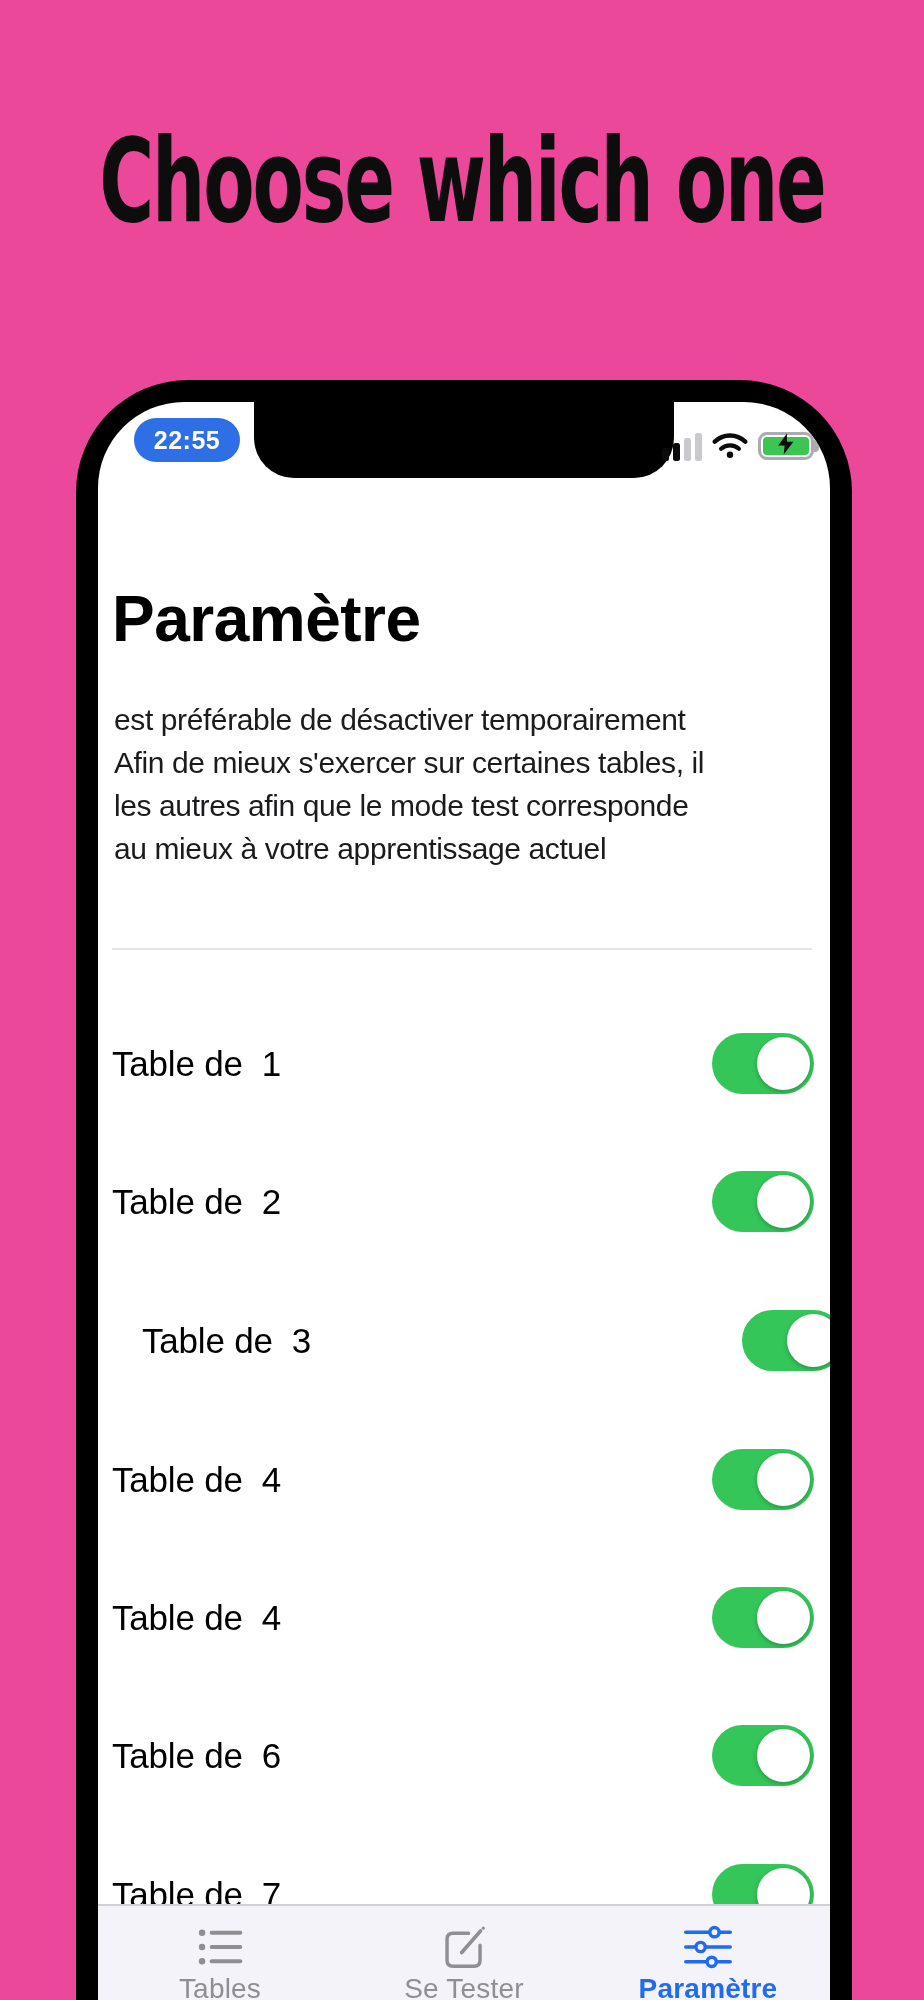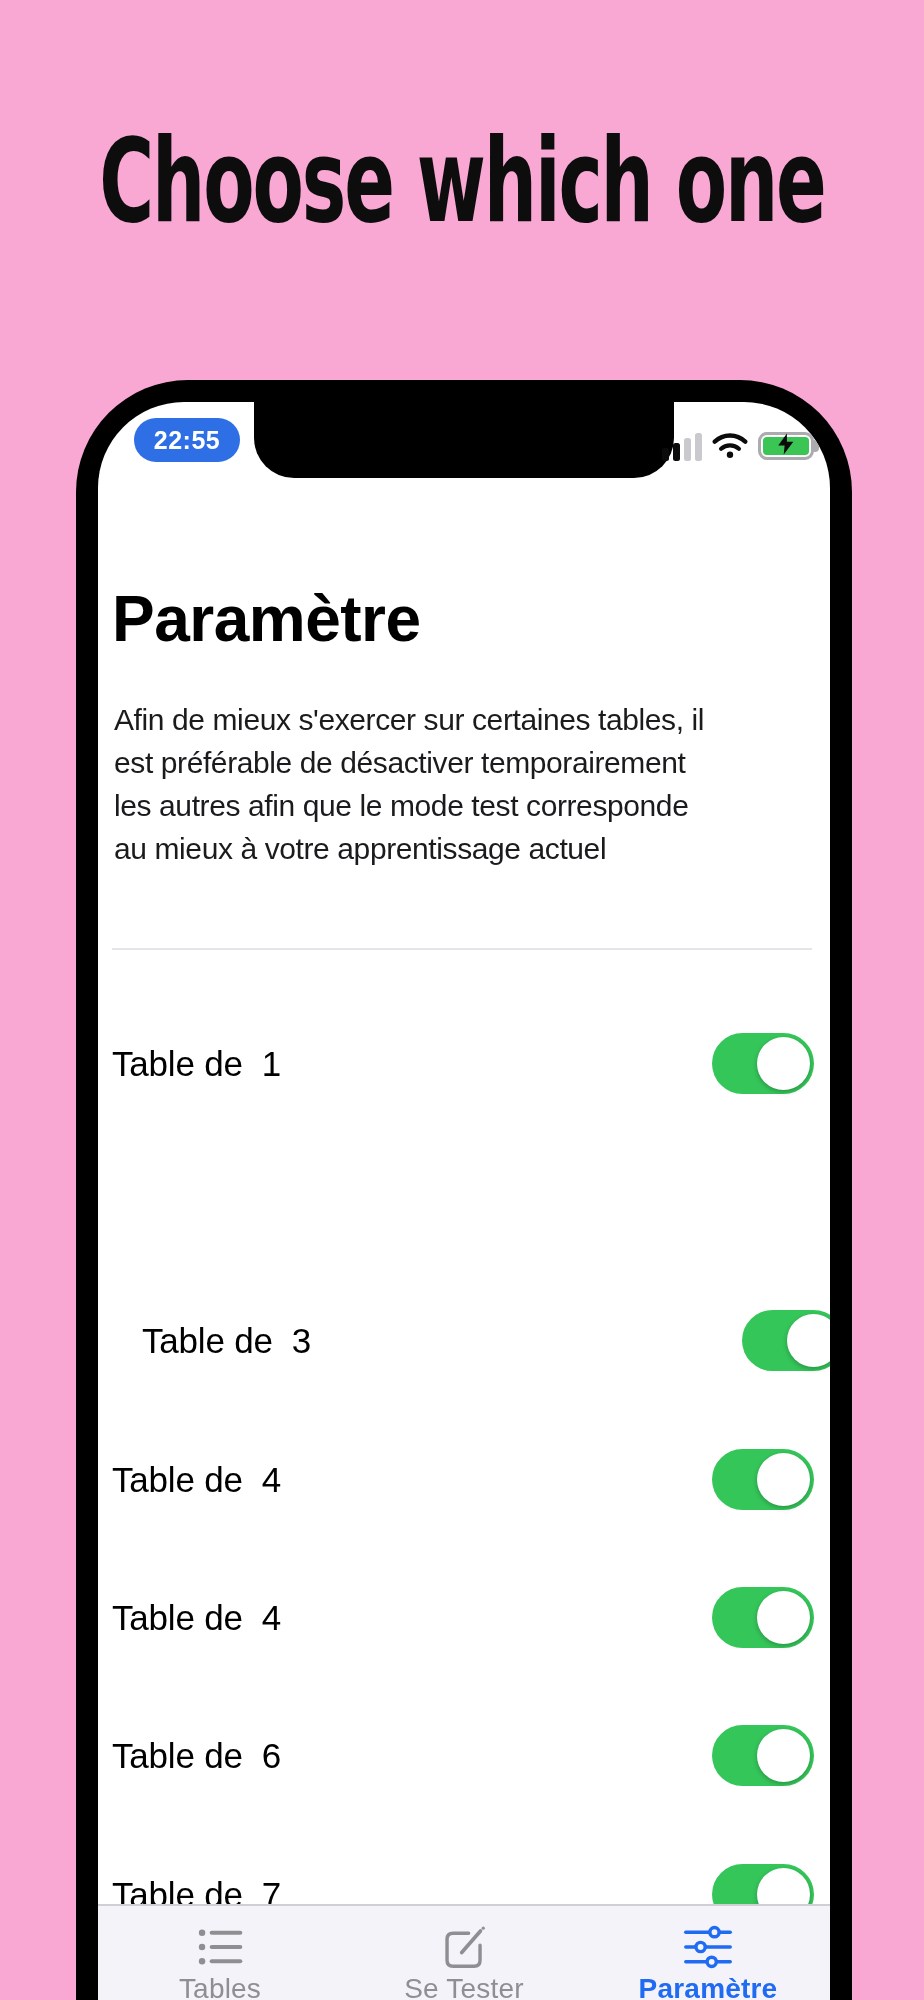--- a/index.html
+++ b/index.html
@@ -1,18 +1,18 @@
 <!DOCTYPE html>
 <html><head>
 <meta charset="utf-8">
 <style>
   html,body{margin:0;padding:0;}
   .canvas{
     position:relative; width:924px; height:2000px;
-    background:#f9a8d4; overflow:hidden;
+    background:#ec4899; overflow:hidden;
     font-family:"Liberation Sans", sans-serif;
   }
   
   .headline{
     position:absolute; top:96px; left:0; width:924px; height:170px;
     display:flex; align-items:center; justify-content:center;
     font-family:"DejaVu Sans", sans-serif;
     font-size:104px; font-weight:900; color:#0d0d0d;
     white-space:nowrap; letter-spacing:-3px;
     transform:scale(0.72,1.12);
@@ -141,30 +141,36 @@
               <polygon points="13,0.5 3.5,13.5 10.5,13.5 9.5,23.5 20,9.5 13,9.5" fill="#0b0b0b"></polygon>
             </svg>
           </span>
           <span class="nub"></span>
         </span>
       </div>
 
       <div class="page-title">Paramètre</div>
 
       <div class="description">
+        <div>est préférable de désactiver temporairement</div>
         <div>Afin de mieux s'exercer sur certaines tables, il</div>
-        <div>est préférable de désactiver temporairement</div>
         <div>les autres afin que le mode test corresponde</div>
         <div>au mieux à votre apprentissage actuel</div>
       </div>
 
       <div class="divider"></div>
 
       <div class="row r1">
         <span class="label">Table de  1</span>
+        <span class="toggle">
+            <span class="knob"></span>
+          </span>
+      </div>
+      <div class="row r2">
+        <span class="label">Table de  2</span>
         <span class="toggle">
             <span class="knob"></span>
           </span>
       </div>
       <div class="row r3">
         <span class="label">Table de  3</span>
         <span class="toggle">
             <span class="knob"></span>
           </span>
       </div>

